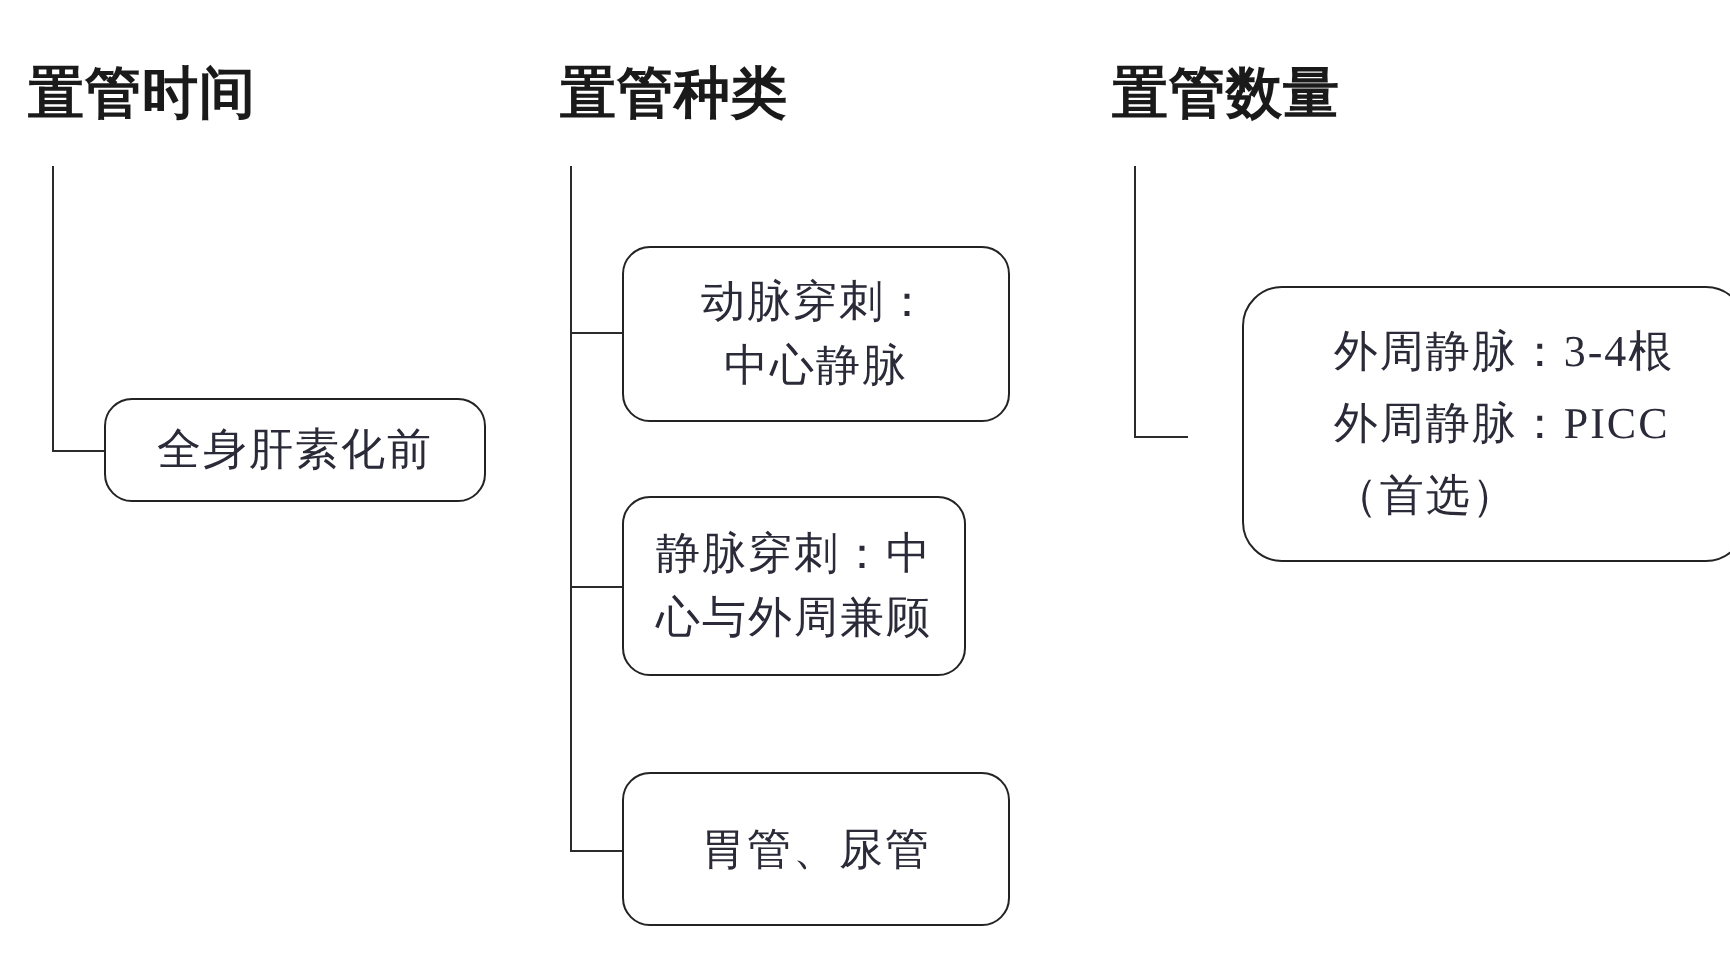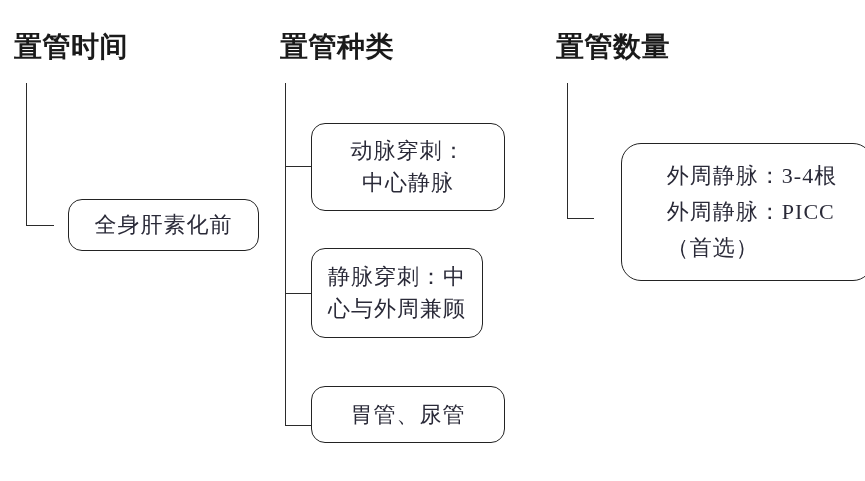--- a/index.html
+++ b/index.html
@@ -65,24 +65,24 @@
     color: #2a2a38;
     font-size: 22px;
     line-height: 32px;
     letter-spacing: 1px;
     text-align: center;
     padding: 20px 8px;
   }
   .node .lines { display: block; }
   .node .ln { display: block; white-space: nowrap; }
 
-  #node-time  { left: 52px;  top: 199px; width: 191px; height: 52px; margin-left: 16px; }
+  #node-time  { left: 52px;  top: 199px; width: 191px; height: 52px; }
   #node-art   { left: 311px; top: 123px; width: 194px; height: 88px; }
   #node-vein  { left: 311px; top: 248px; width: 172px; height: 90px; }
-  #node-tube  { left: 311px; top: 386px; width: 194px; height: 57px; }
+  #node-tube  { left: 311px; top: 386px; width: 194px; height: 77px; }
 
   #node-count {
     left: 593px; top: 143px; width: 252px; height: 138px;
     justify-content: center;
     padding-left: 18px;
     text-align: left;
     border-radius: 20px;
     line-height: 36px;
     margin-left: 28px;
   }

